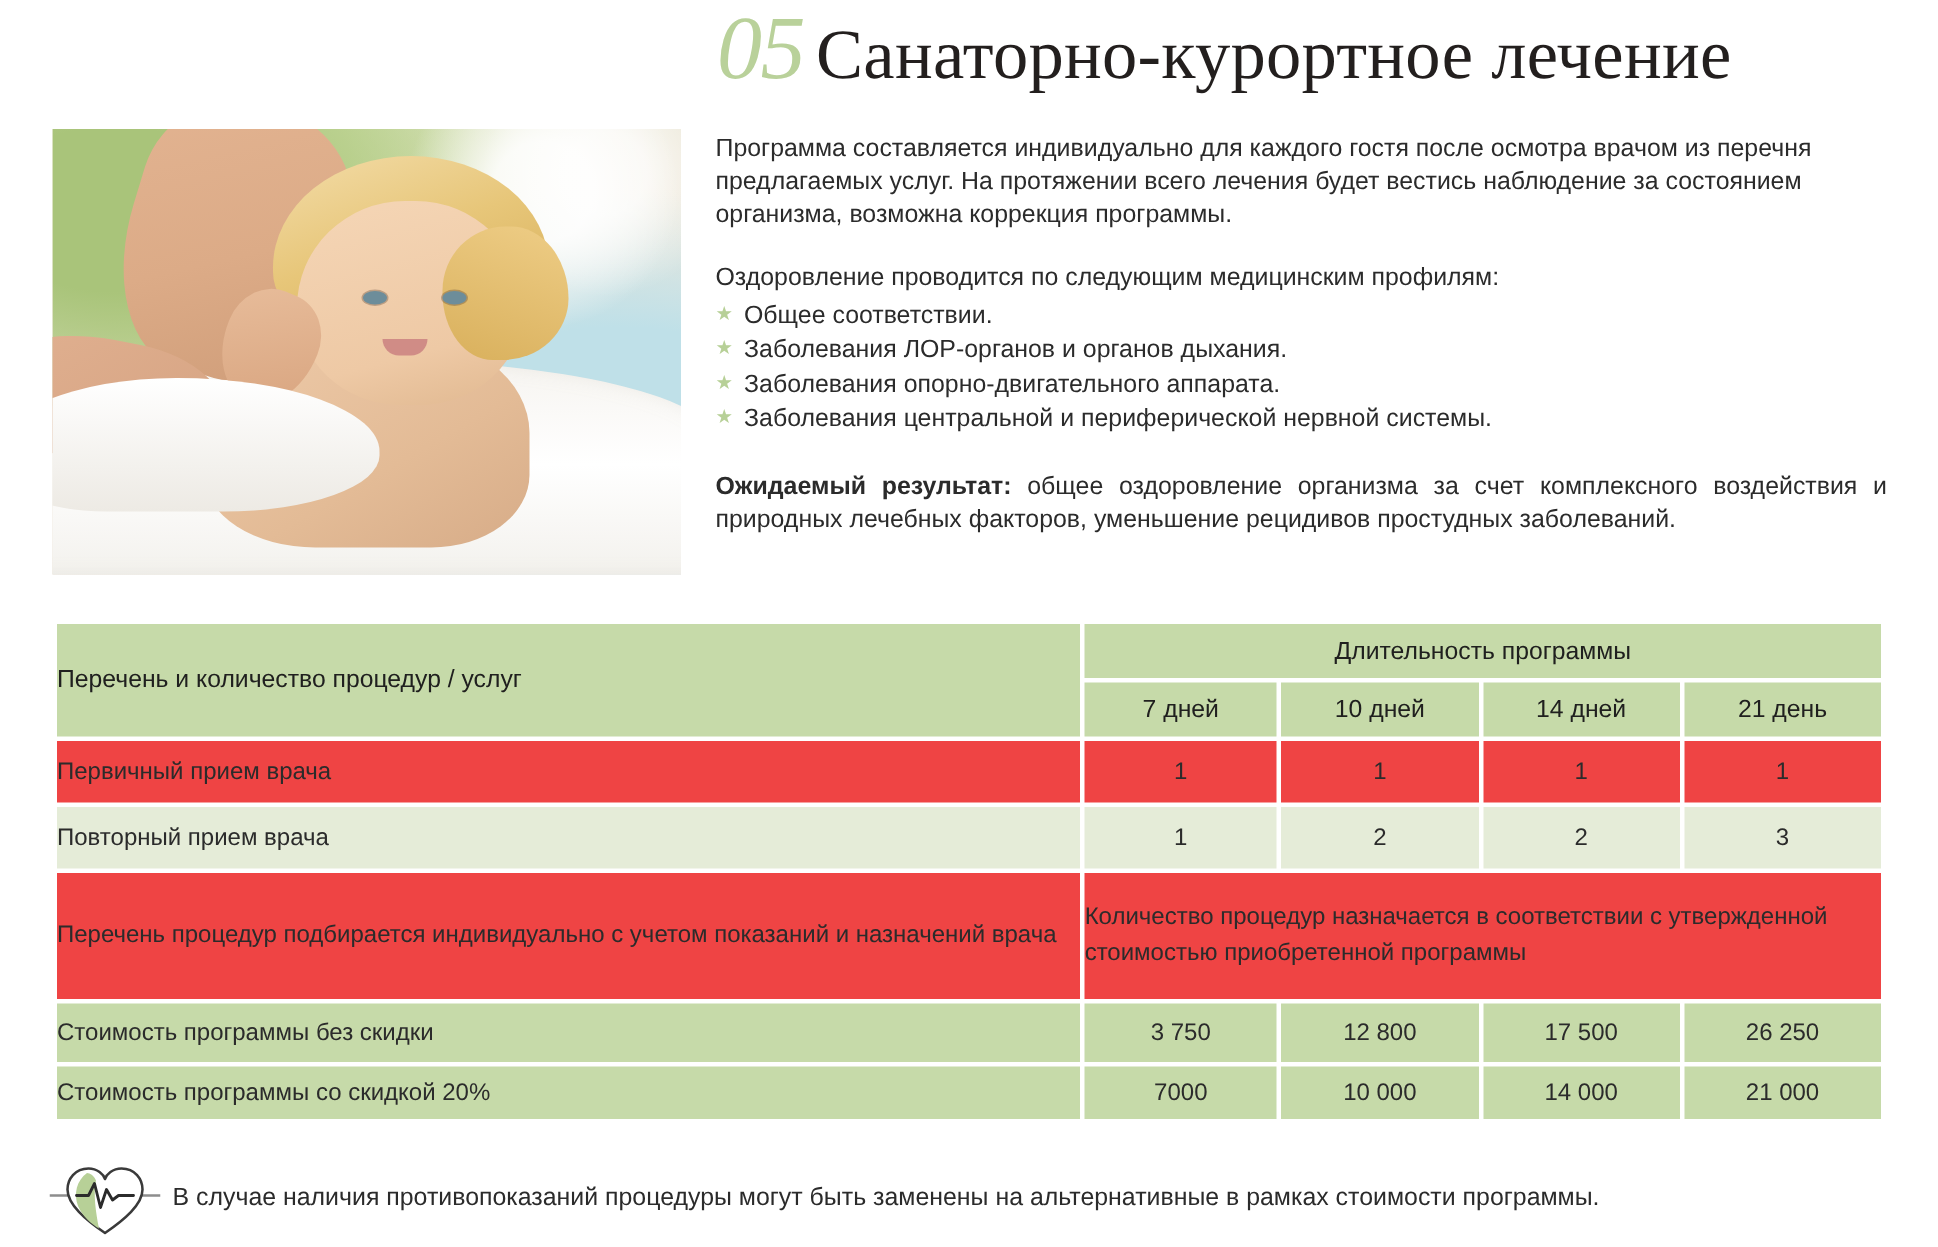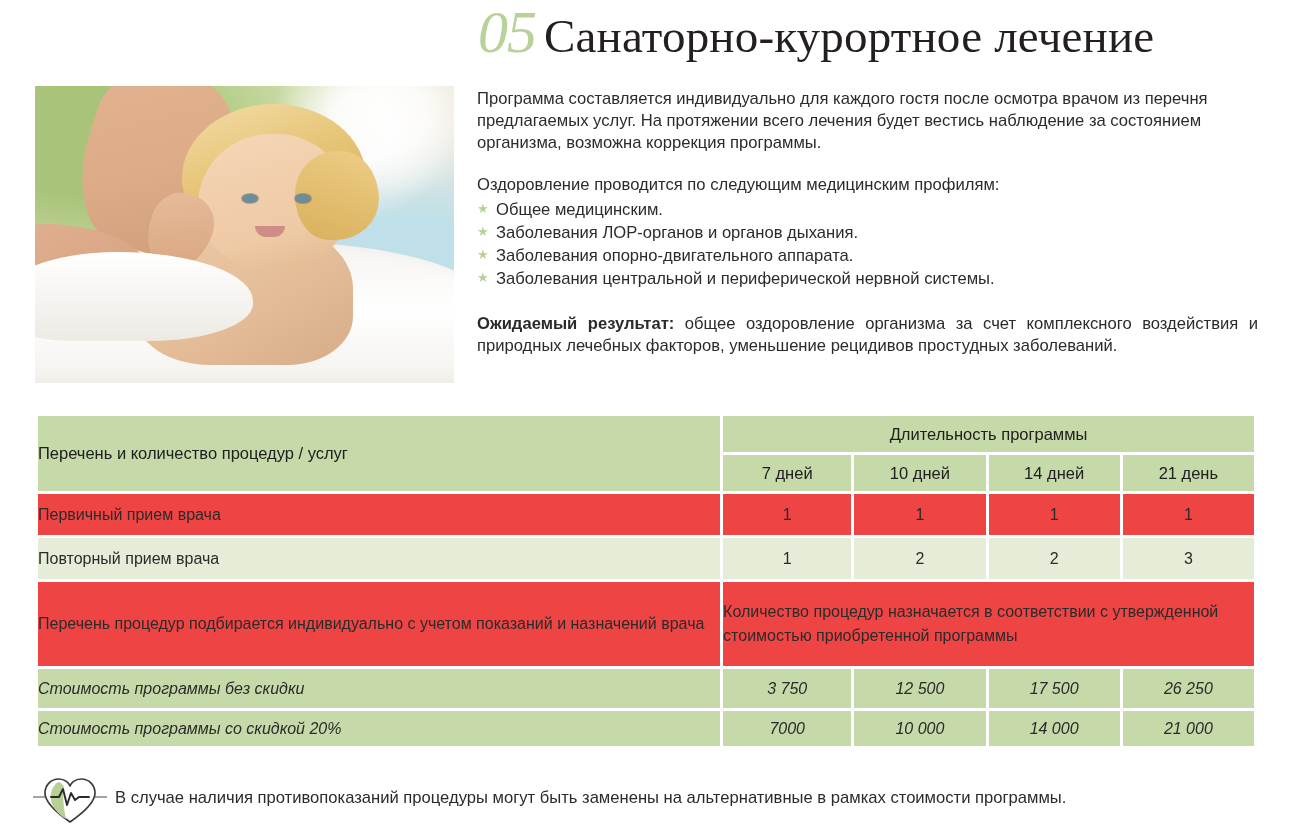--- a/index.html
+++ b/index.html
@@ -216,21 +216,21 @@
     color: #20201f;
     font-size: 16.5px;
   }
   .hd-left {
     text-align: left;
     padding: 0 0 0 38px;
   }
   .hd-center { }
   .row-a { background: #ef4444; }
   .row-b { background: #e5ecd8; }
-  .row-green { background: #c6daa9; font-style: italic; }
+  .row-green { background: #c6daa9; }
   .cell-label {
     text-align: left;
     padding: 0 16px 0 38px;
     line-height: 1.45;
   }
   .cell-val { text-align: center; }
   .bold { font-weight: bold; }
   .merged-note {
     text-align: left;
     padding: 0 20px 0 30px;
@@ -278,21 +278,21 @@
   <div class="photo-towel2"></div>
 </div>
 
 <div class="copy">
   <p class="para">Программа составляется индивидуально для каждого гостя после осмотра врачом из перечня предлагаемых услуг. На протяжении всего лечения будет вестись наблюдение за состоянием организма, возможна коррекция программы.</p>
 
   <p class="profiles-intro">Оздоровление проводится по следующим медицинским профилям:</p>
   <ul class="bullets">
     <li>
       <span class="star">★</span>
-      <span>Общее медицинским.</span>
+      <span>Общее соответствии.</span>
     </li>
     <li>
       <span class="star">★</span>
       <span>Заболевания ЛОР-органов и органов дыхания.</span>
     </li>
     <li>
       <span class="star">★</span>
       <span>Заболевания опорно-двигательного аппарата.</span>
     </li>
     <li>
@@ -339,21 +339,21 @@
       <td class="row-b cell-val">2</td>
       <td class="row-b cell-val">3</td>
     </tr>
     <tr>
       <td class="row-a merged-note" style="height:84px">Перечень процедур подбирается индивидуально с учетом показаний и назначений врача</td>
       <td class="row-a merged-note" colspan="4">Количество процедур назначается в соответствии с утвержденной стоимостью приобретенной программы</td>
     </tr>
     <tr>
       <td class="row-green cell-label" style="height:39px">Стоимость программы без скидки</td>
       <td class="row-green cell-val">3 750</td>
-      <td class="row-green cell-val">12 500</td>
+      <td class="row-green cell-val">12 800</td>
       <td class="row-green cell-val">17 500</td>
       <td class="row-green cell-val">26 250</td>
     </tr>
     <tr>
       <td class="row-green cell-label bold" style="height:35px">Стоимость программы со скидкой 20%</td>
       <td class="row-green cell-val bold">7000</td>
       <td class="row-green cell-val bold">10 000</td>
       <td class="row-green cell-val bold">14 000</td>
       <td class="row-green cell-val bold">21 000</td>
     </tr>

